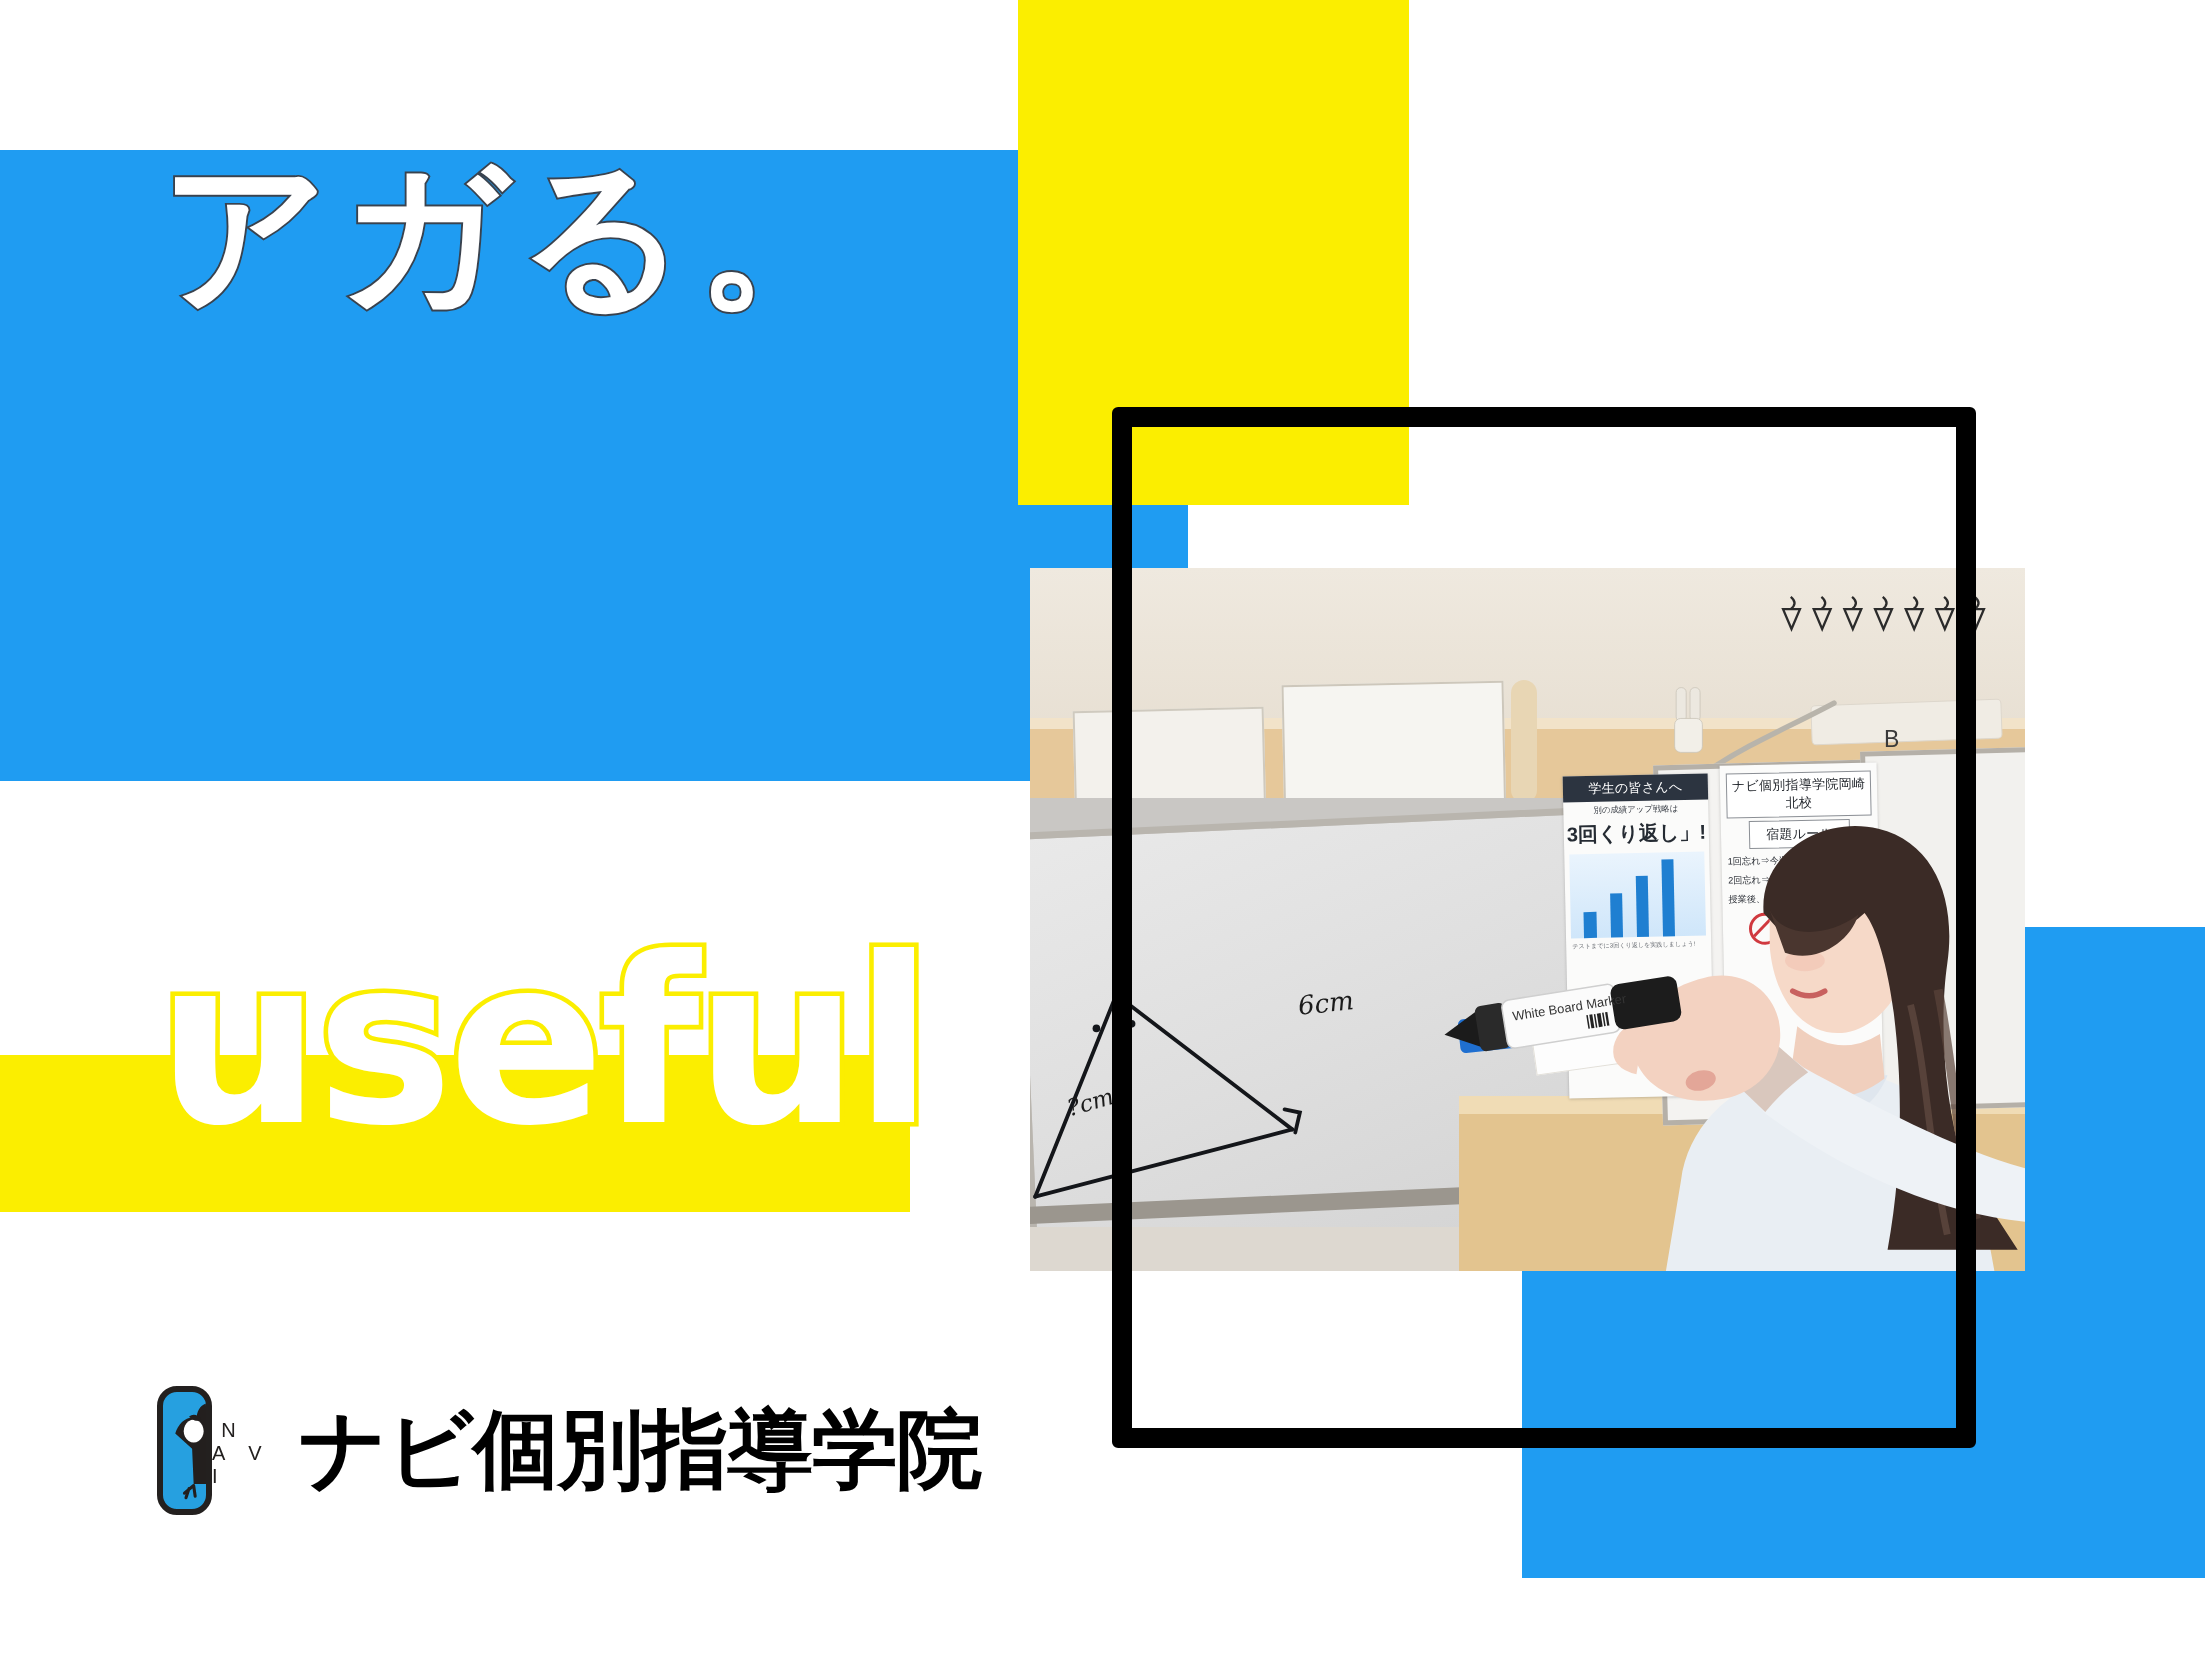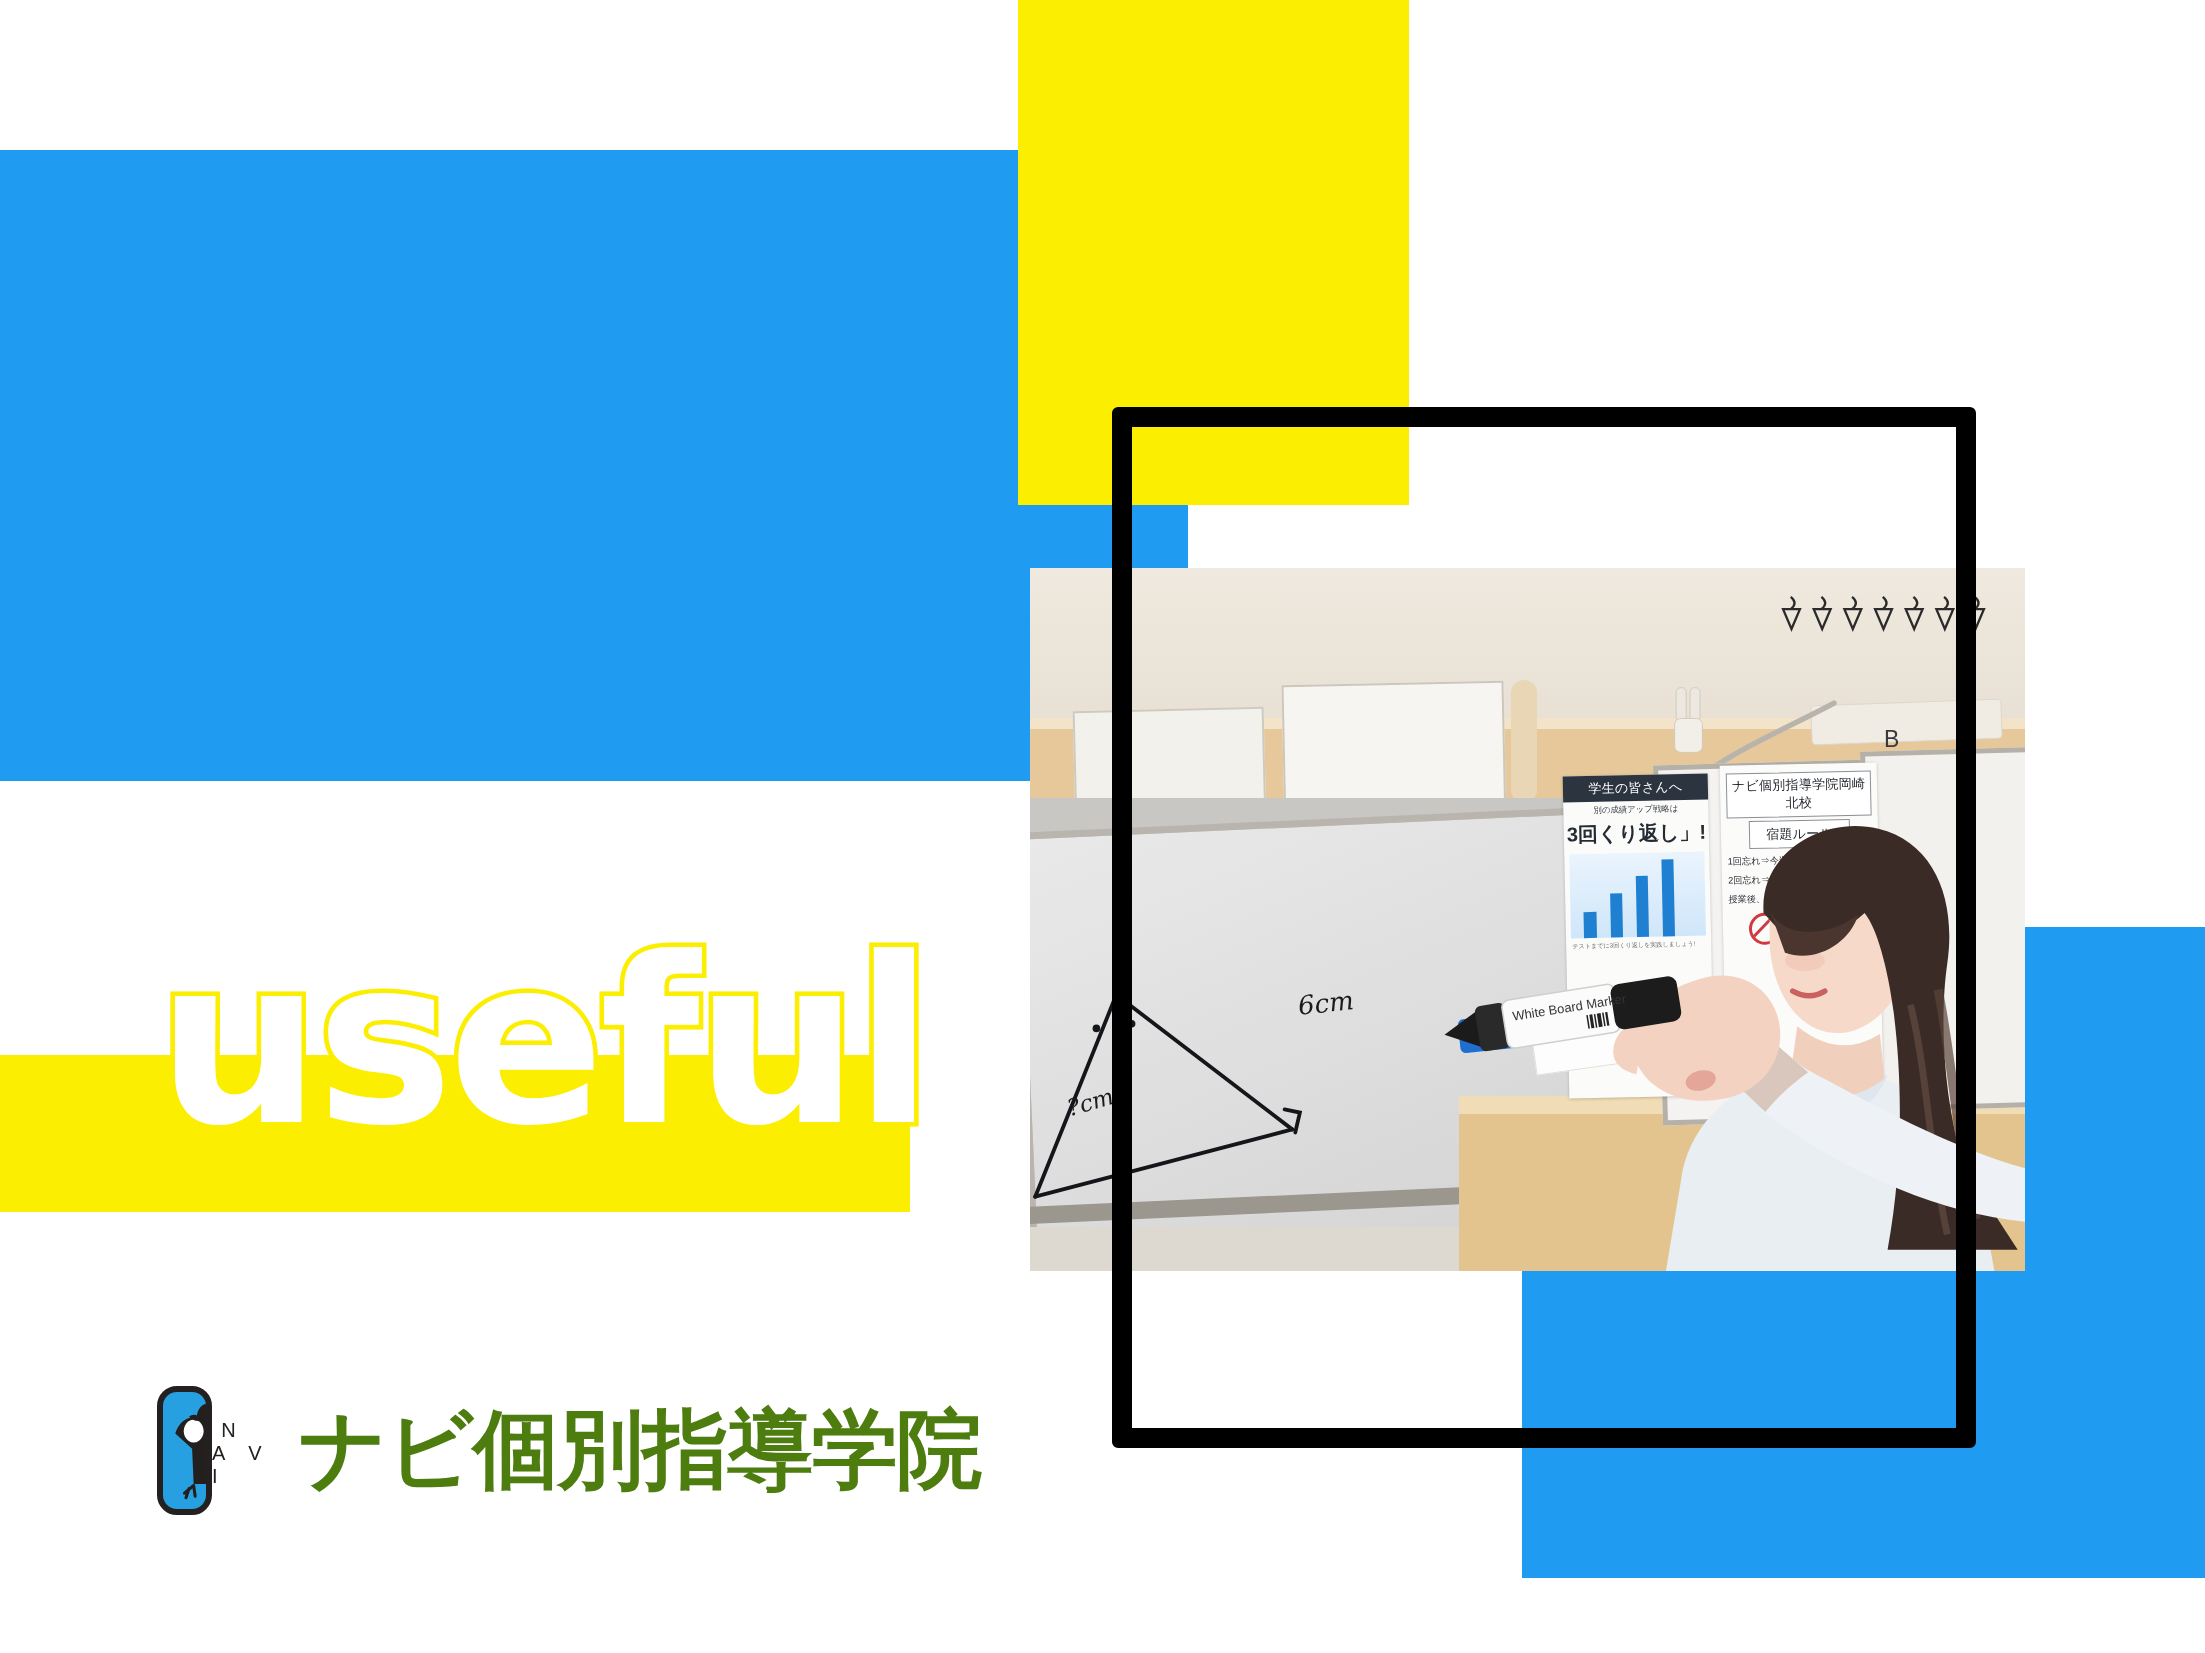--- a/index.html
+++ b/index.html
@@ -93,21 +93,21 @@
     font-size: 20px;
     letter-spacing: 0.46em;
     color: #23201f;
     font-family: "Liberation Sans", sans-serif;
     text-indent: 0.46em;
   }
   #logo-wordmark {
     font-family: "DejaVu Sans", "Liberation Sans", sans-serif;
     font-size: 86px;
     font-weight: 700;
-    color: #4d7c0f;
+    color: #000000;
     line-height: 1;
     margin-top: 20px;
     letter-spacing: -0.015em;
     white-space: nowrap;
   }
 
   
   #photo {
     position: absolute;
     left: 1030px;
@@ -343,20 +343,21 @@
       <div class="ph" style="left:854px; top:158px; font-size:23px; color:#3a3a3a; font-family:'Liberation Sans',sans-serif;">B</div>
 
     </div>
   </div>
 
   <div id="black-frame"></div>
 
   <div class="block" id="white-notch-bl"></div>
 
   <div id="headline">
+    <div class="kana-line" id="kana-line-1">アガる。</div>
   </div>
 
   <div id="useful">useful</div>
 
   <div id="logo-lockup">
     <div id="logo-mark-wrap">
       <div id="logo-mark">
         <svg width="95" height="115" viewBox="0 0 124 150">
 
           <path d="M62 14 C50 14, 44 24, 44 34 C32 30, 20 40, 16 54

